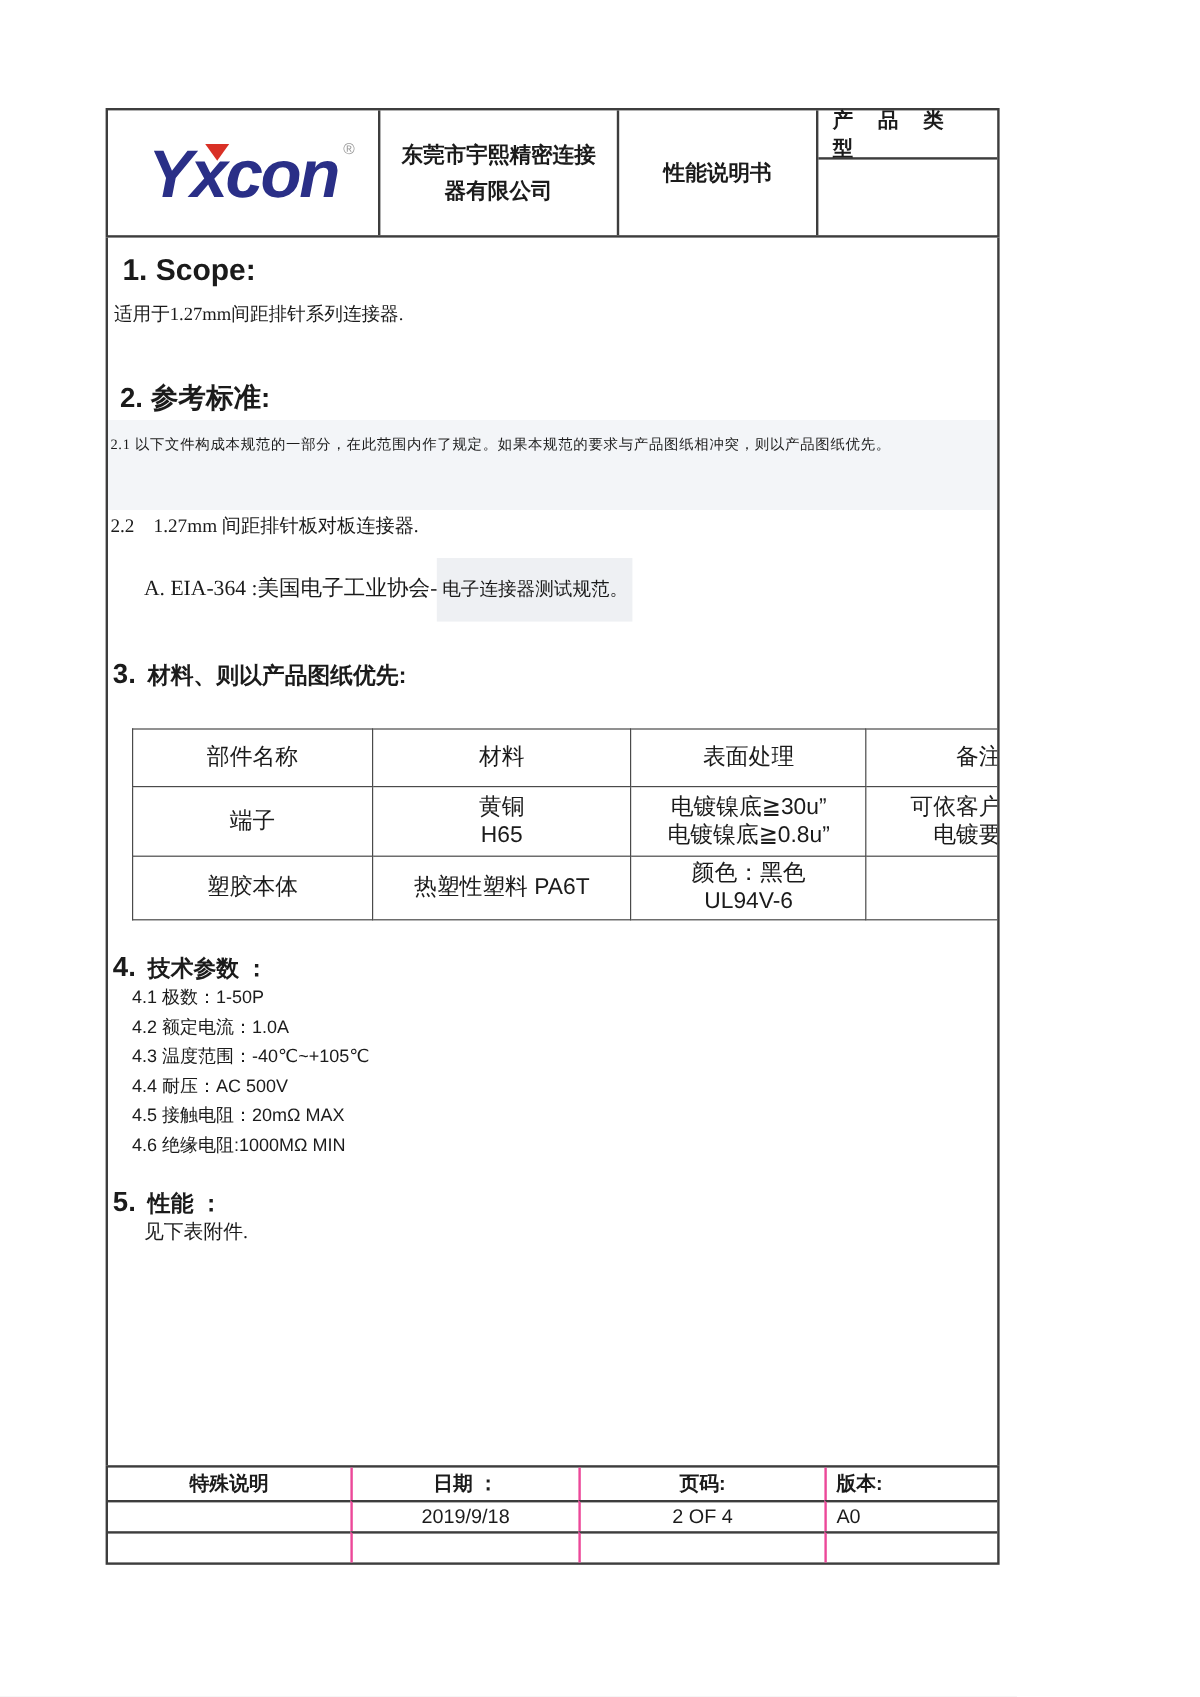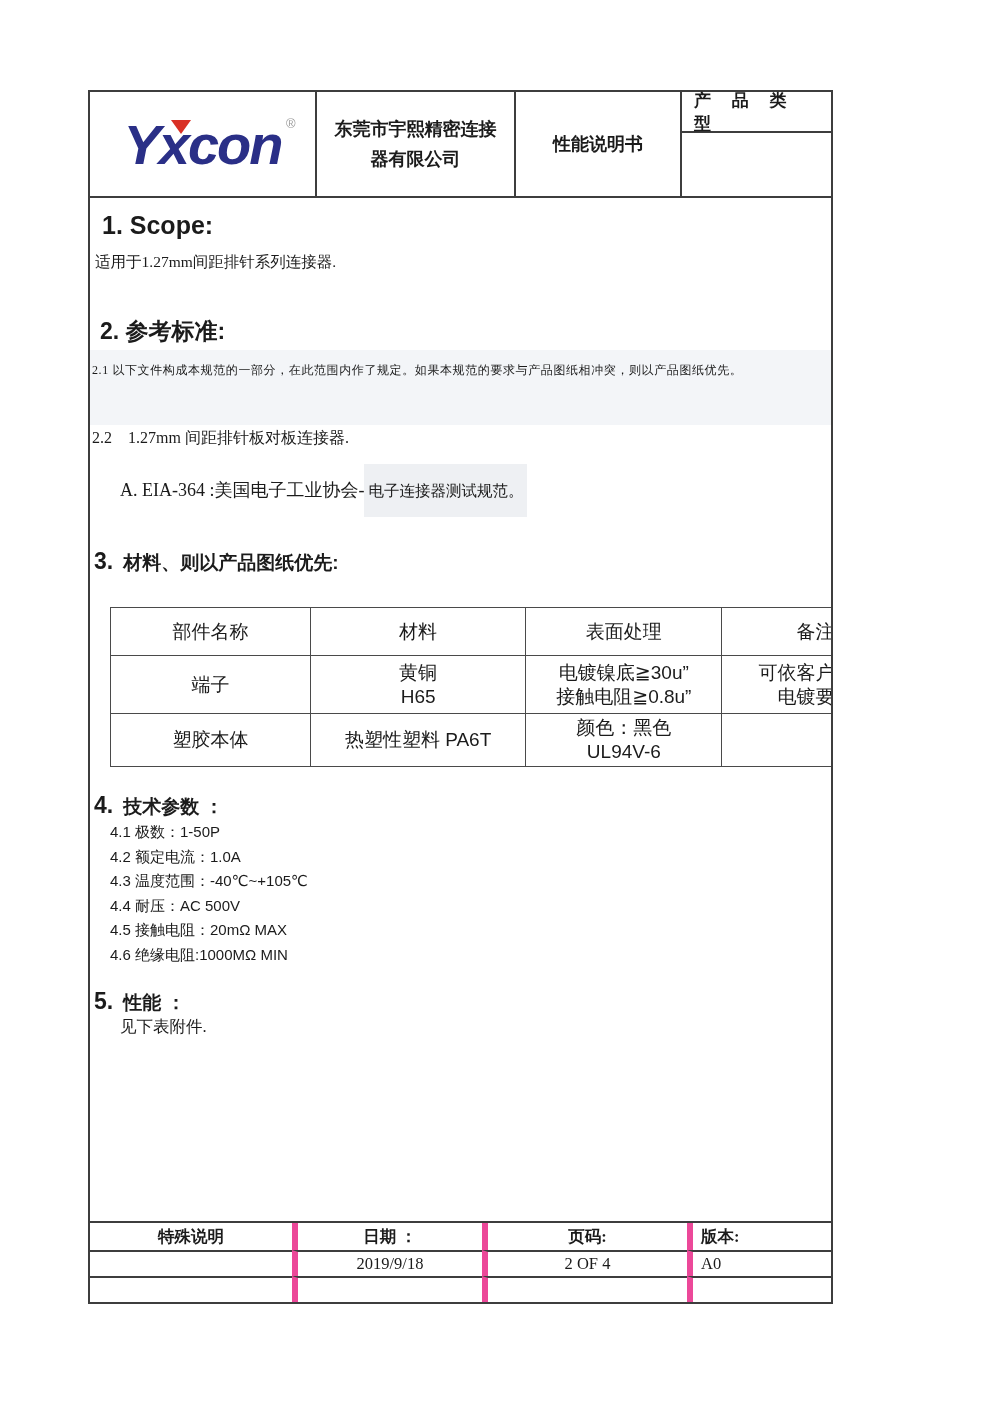--- a/index.html
+++ b/index.html
@@ -103,23 +103,22 @@
 
   .s4-items { position: absolute; left: 20px; top: 622px; font-size: 15px; line-height: 24.5px; }
   .s5-body  { position: absolute; left: 30px; top: 818px; font-size: 16.5px; }
 
   
   .ftr {
     display: grid;
     grid-template-columns: 202px 190px 205px auto;
     grid-template-rows: 27px 26px 26px;
     border: 2px solid #3d3d3d;
-    font-family: Liberation Serif, serif;
-  }
-  .fc { border-left: 6px solid #ec4899; border-top: 2px solid #3d3d3d;
+  }
+  .fc { border-left: 2px solid #ec4899; border-top: 2px solid #3d3d3d;
         display: flex; align-items: center; justify-content: center;
         font-size: 16.5px; overflow: hidden; }
   .fc.c1 { border-left: none; }
   .fc.r1 { border-top: none; }
   .fc.lbl { font-weight: bold; }
   .fc.left { justify-content: flex-start; padding-left: 8px; }
 </style>
 </head>
 <body>
 
@@ -176,21 +175,21 @@
           <td class="col-note">备注</td>
         </tr>
         <tr class="r1">
           <td>端子</td>
           <td>
             <div>黄铜</div>
             <div>H65</div>
           </td>
           <td>
             <div>电镀镍底≧30u”</div>
-            <div>接触电阻≧0.8u”</div>
+            <div>电镀镍底≧0.8u”</div>
           </td>
           <td>
             <div>可依客户要求</div>
             <div>电镀要求</div>
           </td>
         </tr>
         <tr class="r2">
           <td>塑胶本体</td>
           <td>
             <div>热塑性塑料 PA6T</div>

